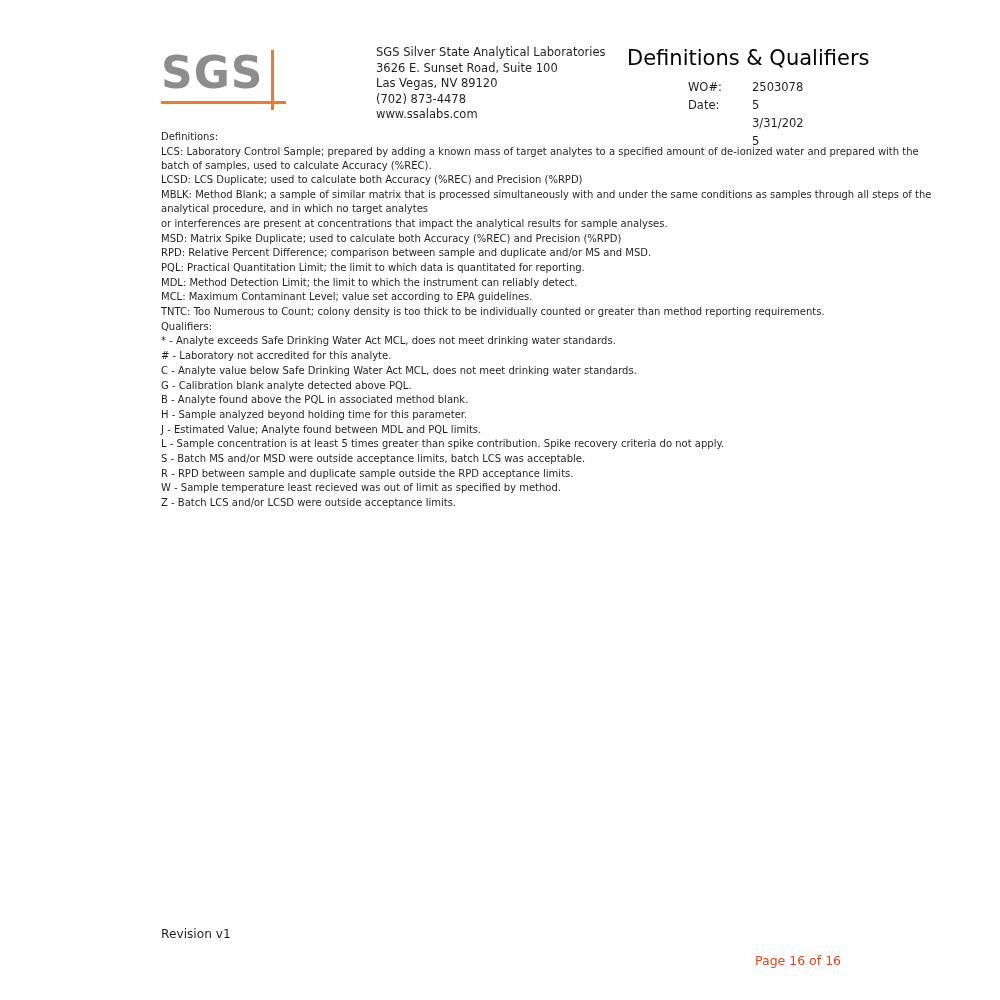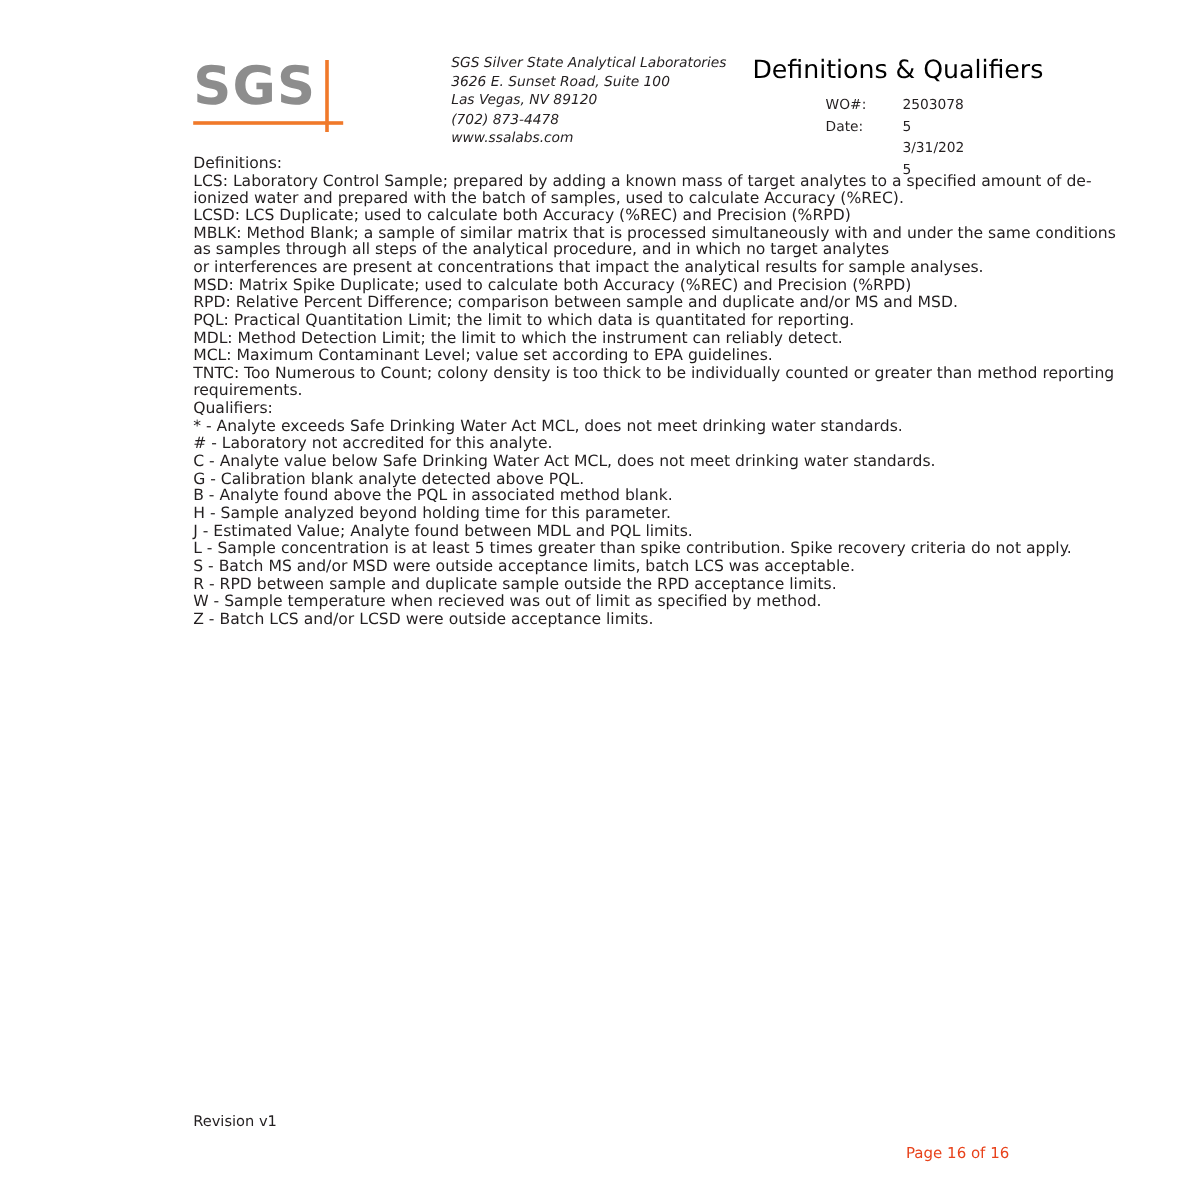--- a/index.html
+++ b/index.html
@@ -59,21 +59,21 @@
 
   .lab-address {
     position: absolute;
     left: 376px;
     top: 45px;
     font-size: 11.5px;
     line-height: 15.6px;
     color: #231f20;
     white-space: nowrap;
   }
-  .lab-address div { height: 15.6px; font-style: italic; }
+  .lab-address div { height: 15.6px; }
 
   .doc-title {
     position: absolute;
     left: 627px;
     top: 46px;
     font-size: 21px;
     color: #000000;
     white-space: nowrap;
   }
 
@@ -107,21 +107,21 @@
     white-space: nowrap;
     text-align: right;
   }
 
   
   .body-text {
     position: absolute;
     left: 161px;
     top: 130px;
     width: 775px;
-    font-size: 13px;
+    font-size: 10px;
     line-height: 14.1px;
     color: #231f20;
   }
   .body-text p {
     margin: 0;
     padding: 0 0 0.6px 0;
   }
   .section-head {
     margin: 0;
     padding: 0;
@@ -198,20 +198,20 @@
     <p>* - Analyte exceeds Safe Drinking Water Act MCL, does not meet drinking water standards.</p>
     <p># - Laboratory not accredited for this analyte.</p>
     <p>C - Analyte value below Safe Drinking Water Act MCL, does not meet drinking water standards.</p>
     <p>G - Calibration blank analyte detected above PQL.</p>
     <p>B - Analyte found above the PQL in associated method blank.</p>
     <p>H - Sample analyzed beyond holding time for this parameter.</p>
     <p>J - Estimated Value; Analyte found between MDL and PQL limits.</p>
     <p>L - Sample concentration is at least 5 times greater than spike contribution. Spike recovery criteria do not apply.</p>
     <p>S - Batch MS and/or MSD were outside acceptance limits, batch LCS was acceptable.</p>
     <p>R - RPD between sample and duplicate sample outside the RPD acceptance limits.</p>
-    <p>W - Sample temperature when recieved was out of limit as specified by method.</p>
+    <p>W - Sample temperature least recieved was out of limit as specified by method.</p>
     <p>Z - Batch LCS and/or LCSD were outside acceptance limits.</p>
   </div>
 
   <div class="revision">Revision v1</div>
   <div class="page-num">Page 16 of 16</div>
 
 </div>
 
 </body></html>

